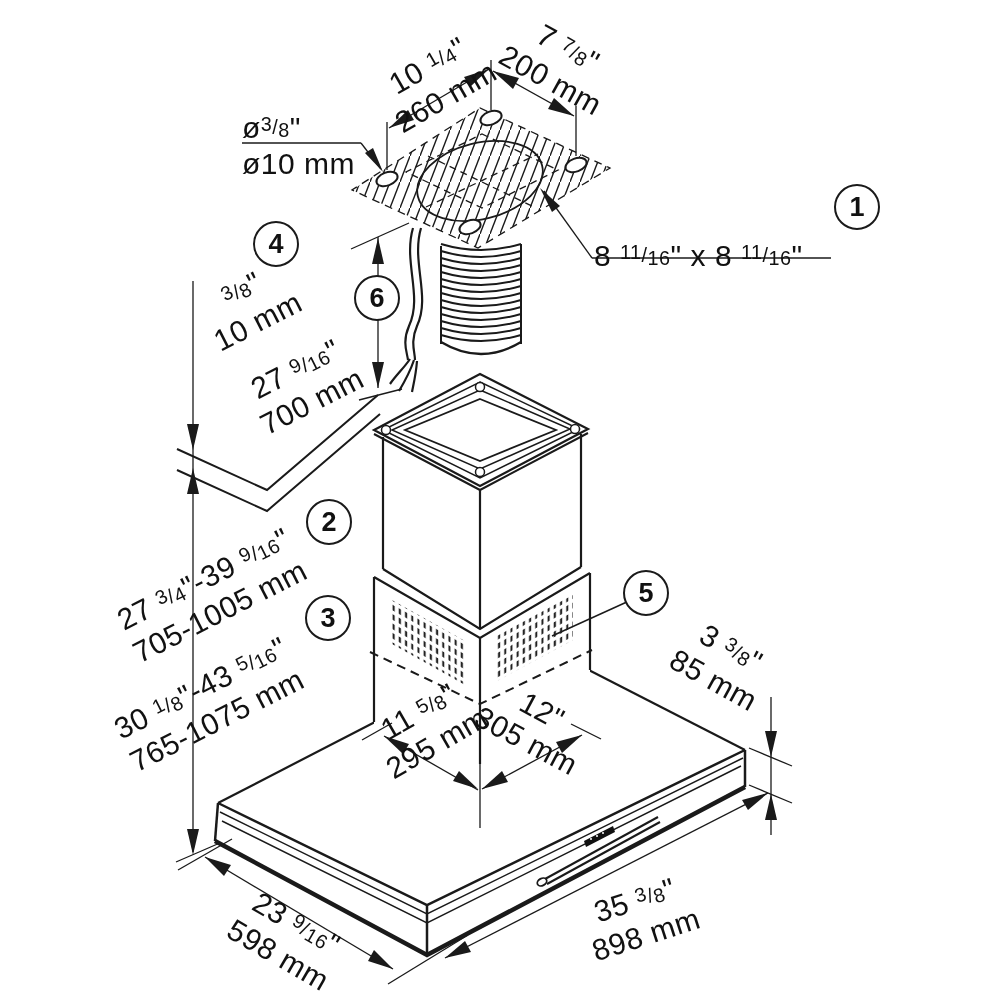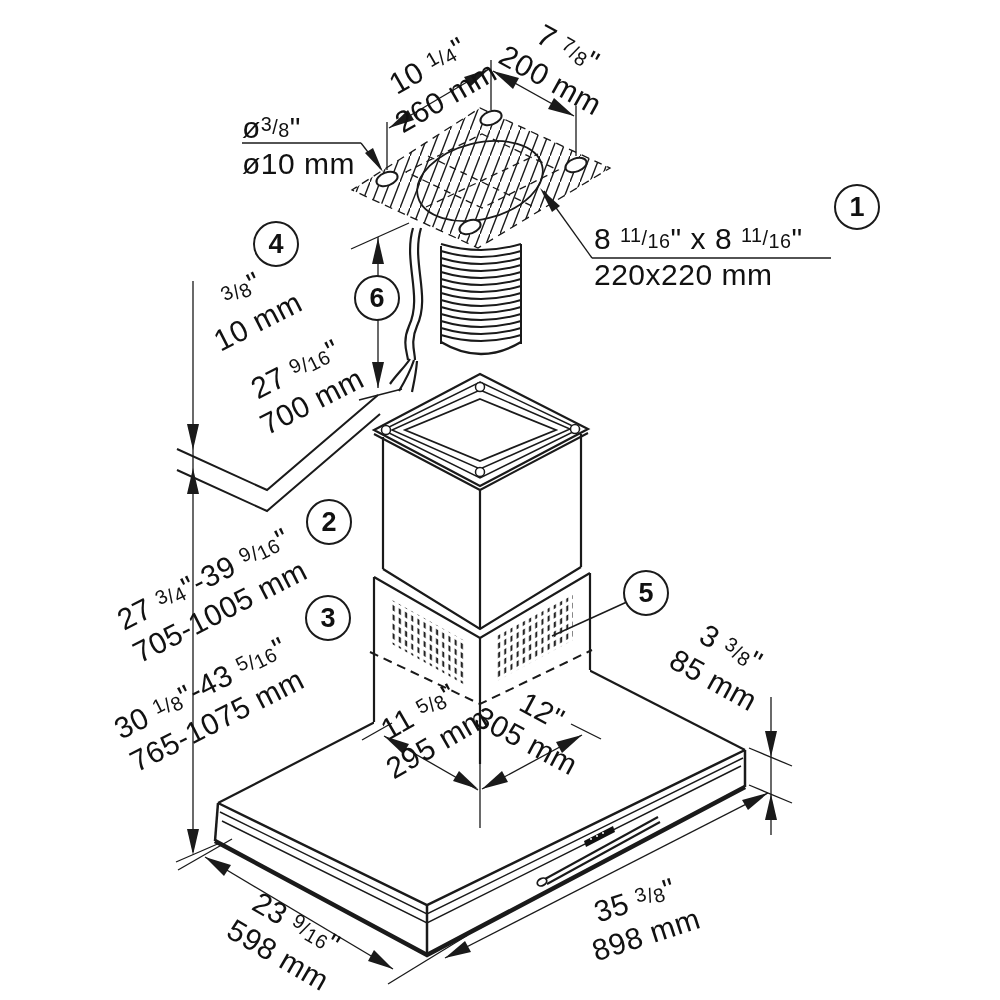--- a/index.html
+++ b/index.html
@@ -239,21 +239,20 @@
 <div class="lbl l-d200">
   <span class="in">7 <span class="fn">7</span><span class="fs">/</span><span class="fd">8</span>"</span>
       <span class="mm">200 mm</span>
 </div>
 <div class="lbl l-ddia">
   <span class="in">ø<span class="fn">3</span><span class="fs">/</span><span class="fd">8</span>"</span>
       <span class="mm">ø10 mm</span>
 </div>
 <div class="lbl l-d220">
   <span class="in">8 <span class="fn">11</span><span class="fs">/</span><span class="fd">16</span>" x 8 <span class="fn">11</span><span class="fs">/</span><span class="fd">16</span>"</span>
-      <span class="mm">220x220 mm</span>
 </div>
 <div class="lbl l-d10">
   <span class="in"><span class="fn">3</span><span class="fs">/</span><span class="fd">8</span>"</span>
       <span class="mm">10 mm</span>
 </div>
 <div class="lbl l-d700">
   <span class="in">27 <span class="fn">9</span><span class="fs">/</span><span class="fd">16</span>"</span>
       <span class="mm">700 mm</span>
 </div>
 <div class="lbl l-d705">

